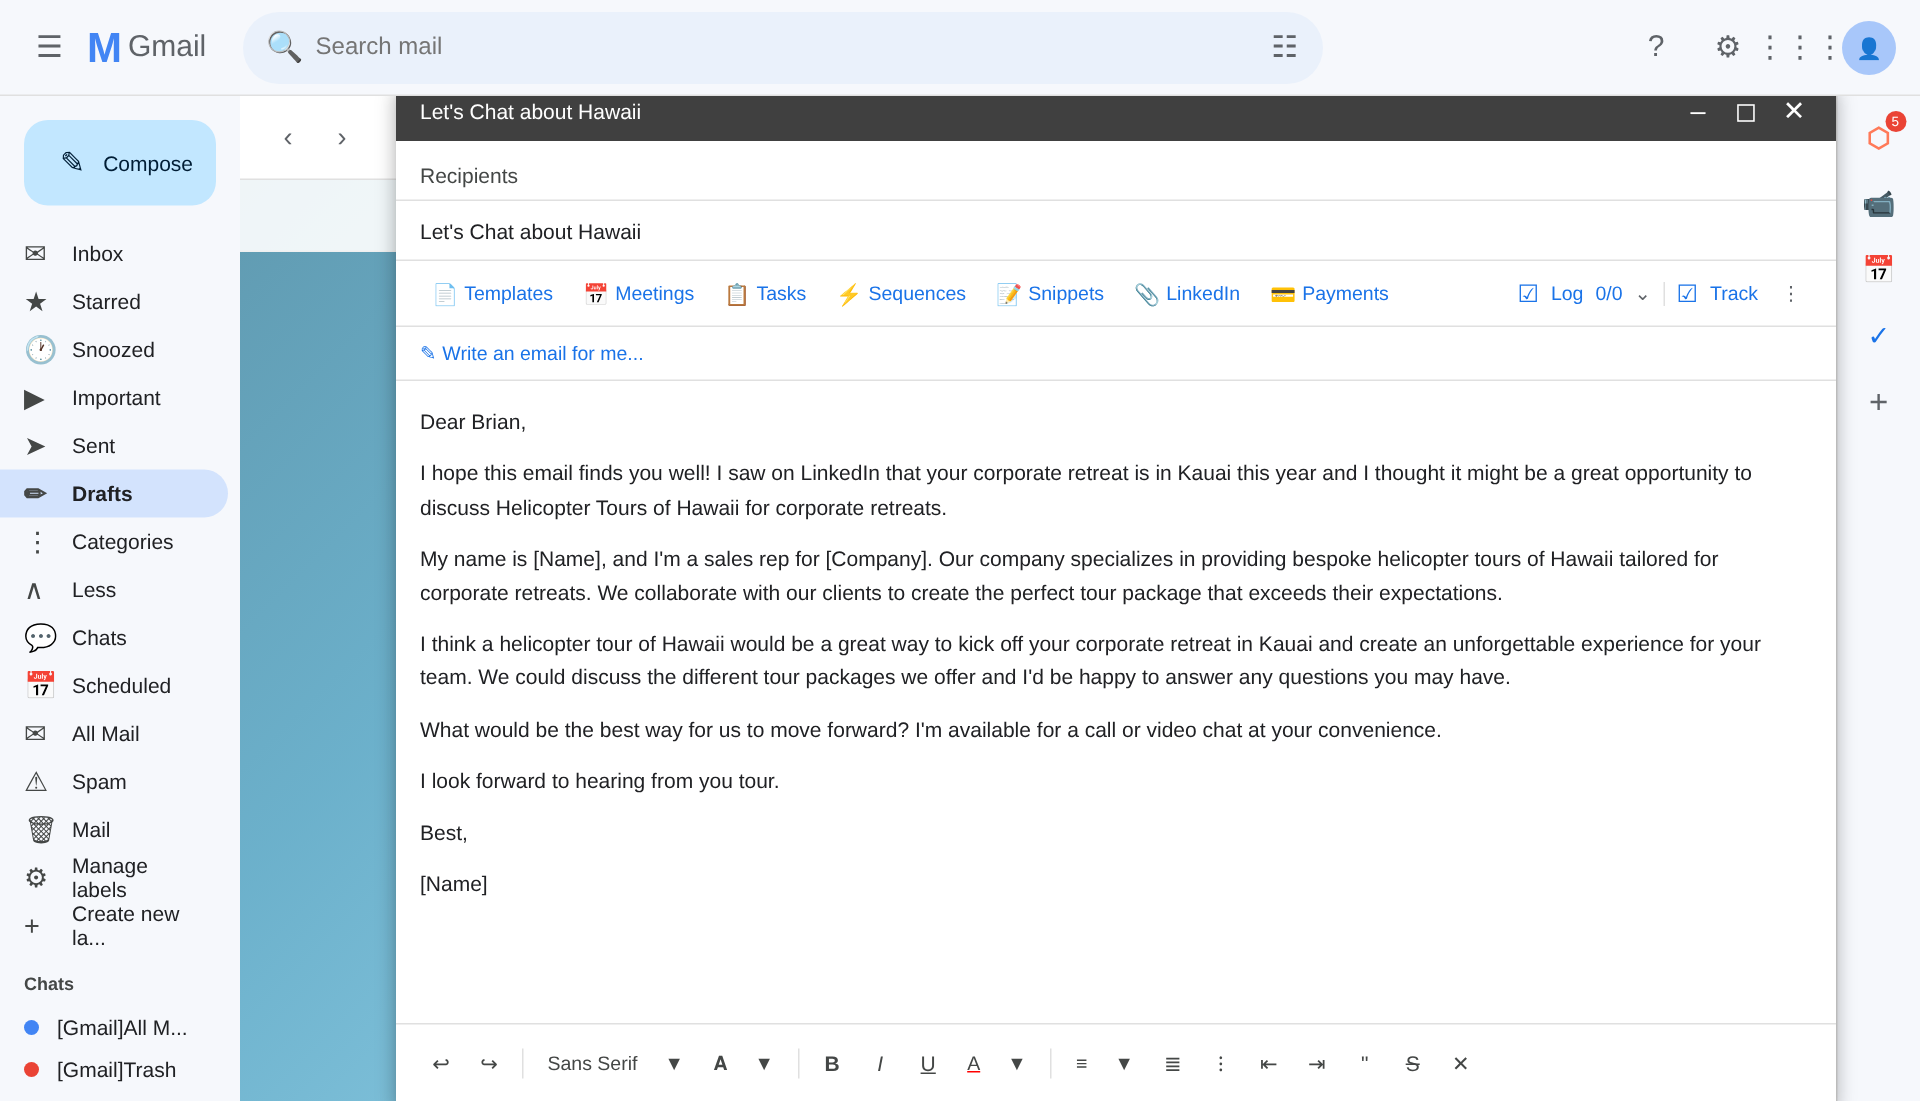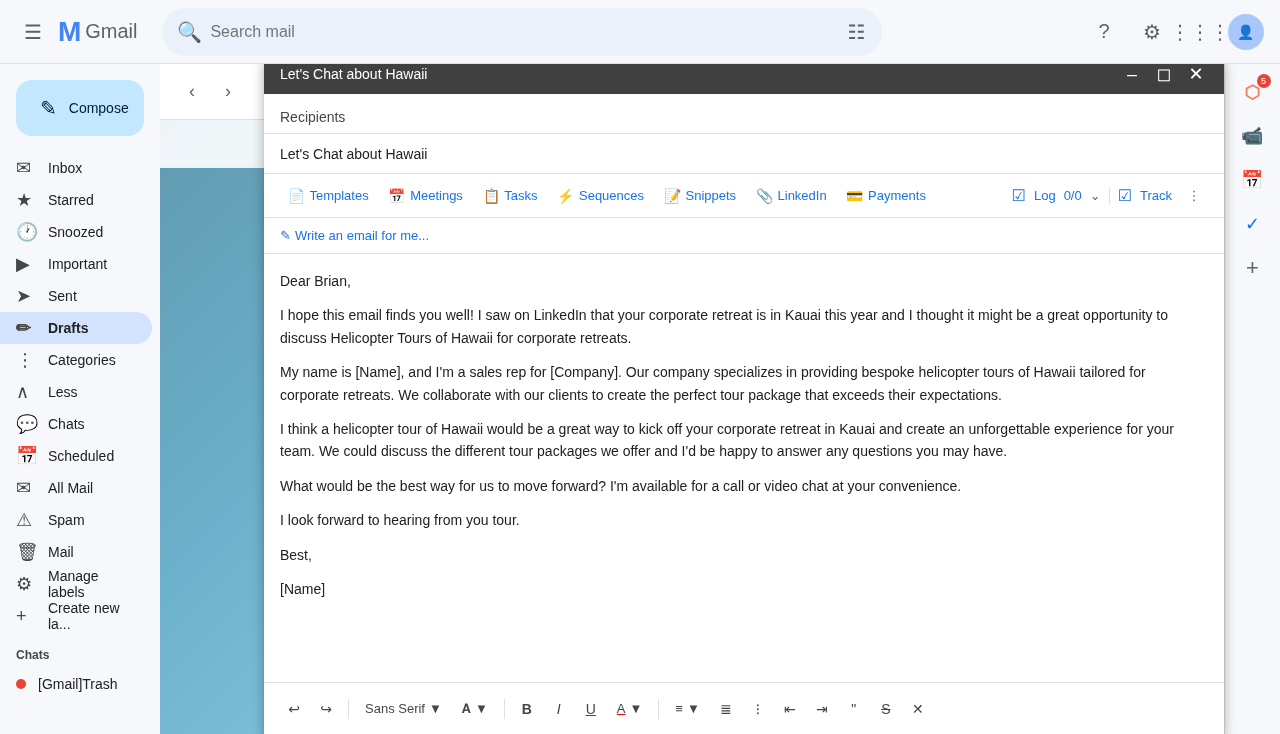--- a/index.html
+++ b/index.html
@@ -284,21 +284,21 @@
       cursor: pointer;
       color: #444746;
       font-size: 14px;
       border: none;
       background: transparent;
     }
     .format-separator { width: 1px; height: 20px; background: #e0e0e0; margin: 0 4px; }
     .format-dropdown {
       display: flex;
       align-items: center;
-      gap: 4px;
+      gap: 18px;
       padding: 4px 8px;
       border-radius: 4px;
       cursor: pointer;
       font-size: 13px;
       color: #444746;
       border: none;
       background: transparent;
     }
 
     
@@ -416,20 +416,24 @@
       <span class="nav-item-icon">⚙</span>
       <span class="nav-item-label">Manage labels</span>
     </div>
     <div class="nav-item">
       <span class="nav-item-icon">+</span>
       <span class="nav-item-label">Create new la...</span>
     </div>
 
     <div class="labels-section">Chats</div>
     <div class="label-item">
+      <span class="label-dot" style="background:#4285f4;"></span>
+      <span>[Gmail]All M...</span>
+    </div>
+    <div class="label-item">
       <span class="label-dot" style="background:#ea4335;"></span>
       <span>[Gmail]Trash</span>
     </div>
   </div>
 
   <div class="content-area">
 
     <div class="email-list-bg">
       <div class="bg-image"></div>
 

